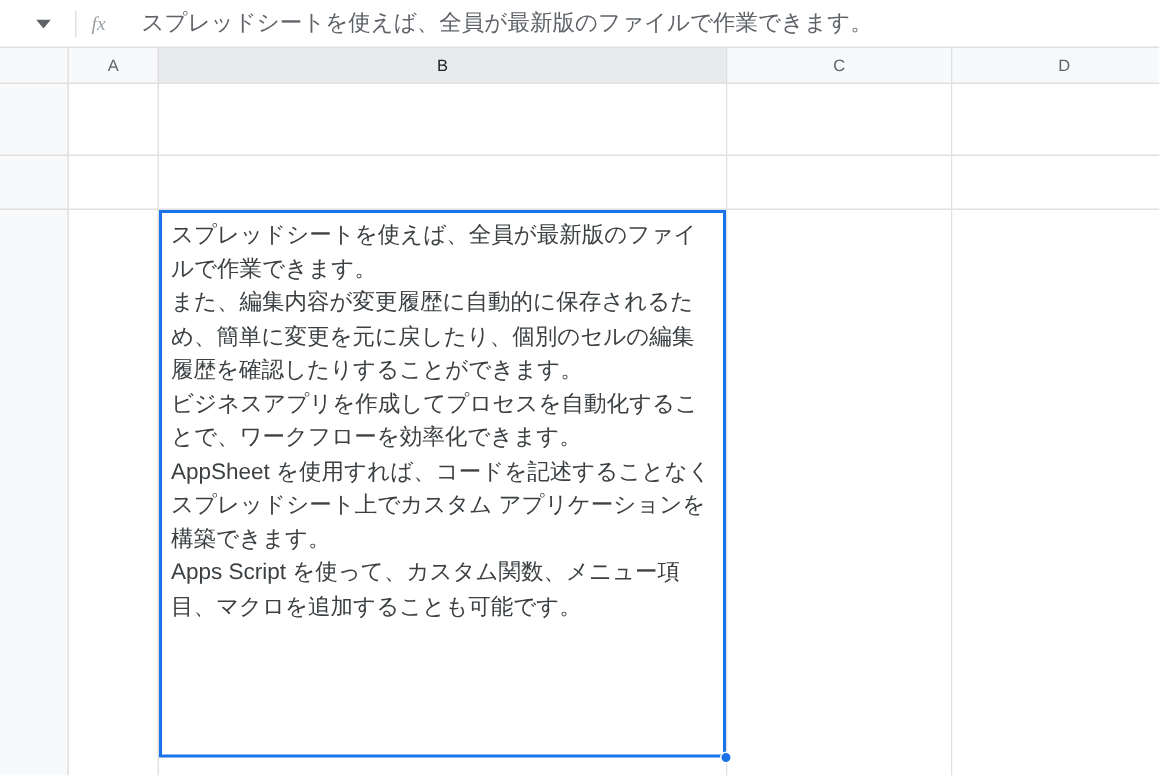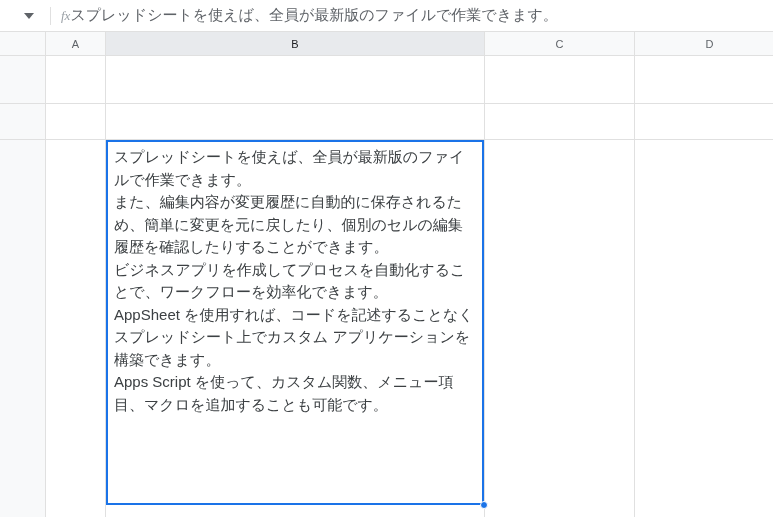--- a/index.html
+++ b/index.html
@@ -4,21 +4,21 @@
 <style>
   * { box-sizing: border-box; }
   html, body { margin: 0; padding: 0; font-family: Arial, "Hiragino Sans", "Meiryo", sans-serif; font-size: 13px; color: #202124; background: #fff; }
   .wrapper { width: 773px; height: 517px; position: relative; overflow: hidden; background: #fff; }
 
   
   .formula-bar { display: flex; align-items: center; height: 32px; border-bottom: 1px solid #e0e0e0; padding-left: 18px; }
   .fb-dropdown { display: flex; align-items: center; color: #5f6368; padding: 0 6px; cursor: pointer; }
   .fb-dropdown svg { width: 10px; height: 6px; }
   .fb-sep { width: 1px; height: 18px; background: #e0e0e0; margin: 0 10px; }
-  .fx-label { font-style: italic; color: #9aa0a6; font-size: 13px; font-family: "Times New Roman", serif; margin-right: 0; }
+  .fx-label { font-style: italic; color: #9aa0a6; font-size: 13px; font-family: "Times New Roman", serif; margin-right: 24px; }
   .fb-content { color: #5f6368; font-size: 15px; white-space: nowrap; overflow: hidden; }
 
   
   .grid { position: relative; }
   .headers { display: flex; height: 24px; }
   .corner { border-right: 1px solid #e0e0e0; border-bottom: 1px solid #e0e0e0; background: #f8f9fa; }
   .colhdr { border-right: 1px solid #e0e0e0; border-bottom: 1px solid #e0e0e0; background: #f8f9fa; display: flex; align-items: center; justify-content: center; color: #5f6368; font-size: 11px; }
   .colhdr.active { background: #e8eaed; color: #202124; }
 
   .rows { position: relative; }

